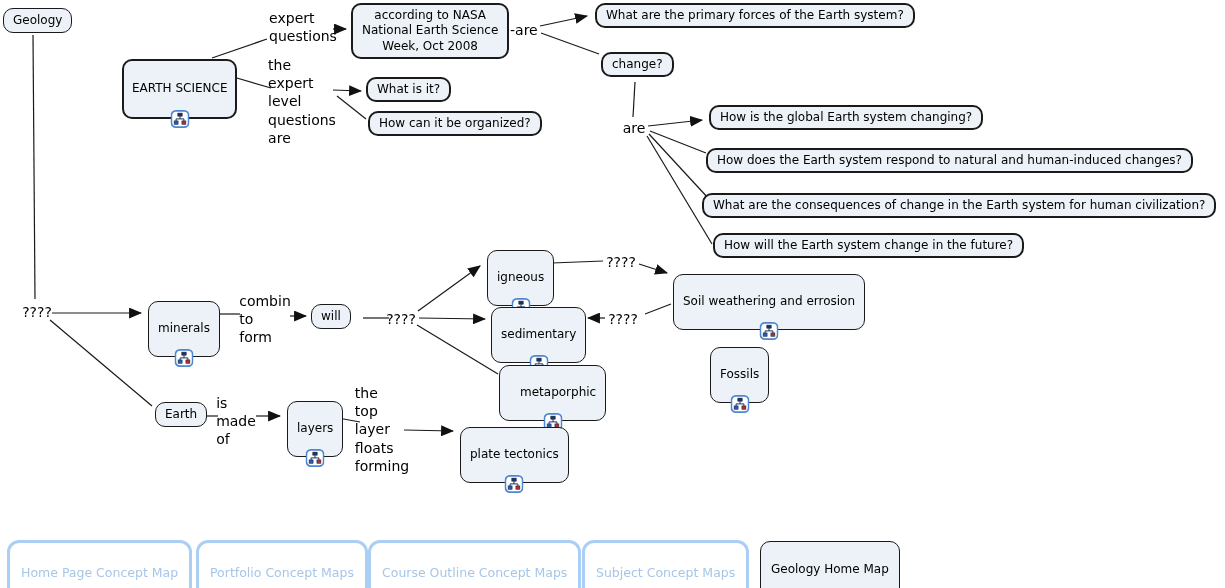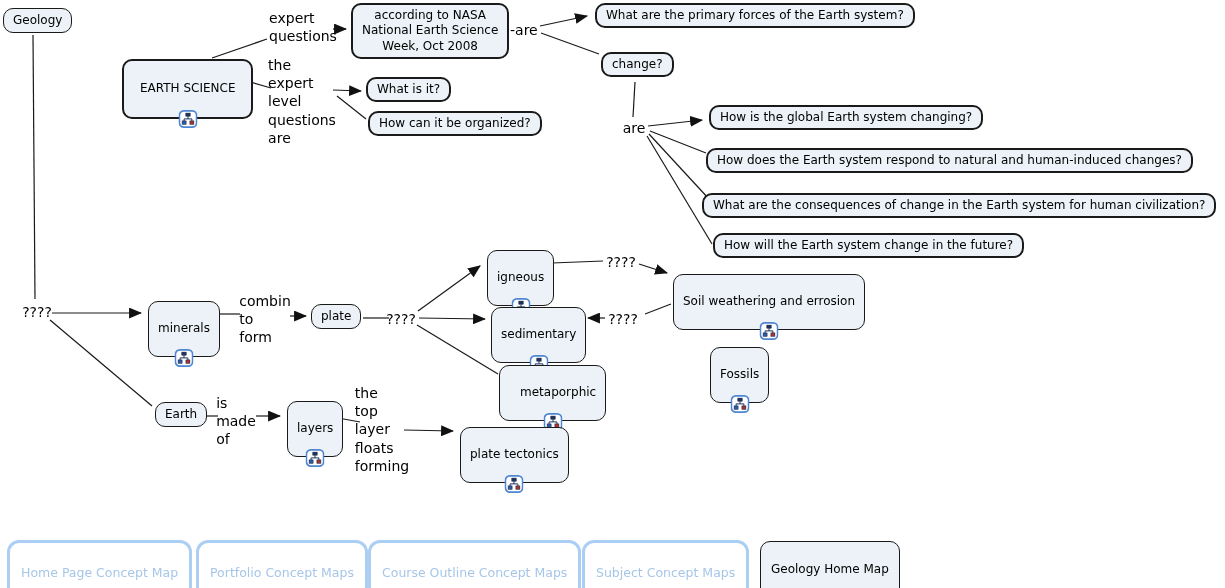--- a/index.html
+++ b/index.html
@@ -59,21 +59,21 @@
       <path d="M605,318 L588,318" marker-end="url(#arr)"></path>
       <path d="M204,416 L218,416"></path>
       <path d="M256,416 L280,416" marker-end="url(#arr)"></path>
       <path d="M338,418 L360,422"></path>
       <path d="M404,430 L453,431" marker-end="url(#arr)"></path>
     </g>
   </svg>
 
   <div class="node" style="left:3px;top:8px;">Geology</div>
 
-  <div class="node thick" style="left:122px;top:59px;padding:5px 16px;">
+  <div class="node thick" style="left:122px;top:59px;padding:5px 8px;">
     <span>EARTH SCIENCE</span>
     <span class="cmap-icon"><svg viewBox="0 0 19 18" width="19" height="18" xmlns="http://www.w3.org/2000/svg">
           <rect x="0.9" y="0.9" width="17.2" height="16.2" rx="4.4" fill="#ffffff" stroke="#4f86d2" stroke-width="1.7"></rect>
           <rect x="7.3" y="3.1" width="4.4" height="3.1" fill="#1d3461" stroke="#101c33" stroke-width="0.5"></rect>
           <path d="M9.5,6.3 L9.5,8.9 M5.6,8.9 L13.4,8.9 M5.6,8.9 L5.6,10.9 M13.4,8.9 L13.4,10.9" stroke="#1d3461" stroke-width="1" fill="none"></path>
           <rect x="3.6" y="10.9" width="4" height="3.4" fill="#2e59a8" stroke="#101c33" stroke-width="0.5"></rect>
           <rect x="11.4" y="10.9" width="4" height="3.4" fill="#a23535" stroke="#101c33" stroke-width="0.5"></rect>
         </svg></span>
   </div>
 
@@ -101,21 +101,21 @@
     <span>minerals</span>
     <span class="cmap-icon"><svg viewBox="0 0 19 18" width="19" height="18" xmlns="http://www.w3.org/2000/svg">
           <rect x="0.9" y="0.9" width="17.2" height="16.2" rx="4.4" fill="#ffffff" stroke="#4f86d2" stroke-width="1.7"></rect>
           <rect x="7.3" y="3.1" width="4.4" height="3.1" fill="#1d3461" stroke="#101c33" stroke-width="0.5"></rect>
           <path d="M9.5,6.3 L9.5,8.9 M5.6,8.9 L13.4,8.9 M5.6,8.9 L5.6,10.9 M13.4,8.9 L13.4,10.9" stroke="#1d3461" stroke-width="1" fill="none"></path>
           <rect x="3.6" y="10.9" width="4" height="3.4" fill="#2e59a8" stroke="#101c33" stroke-width="0.5"></rect>
           <rect x="11.4" y="10.9" width="4" height="3.4" fill="#a23535" stroke="#101c33" stroke-width="0.5"></rect>
         </svg></span>
   </div>
 
-  <div class="node" style="left:311px;top:304px;">plate</div>
+  <div class="node" style="left:311px;top:304px;">will</div>
 
   <div class="node" style="left:487px;top:250px;">
     <span>igneous</span>
     <span class="cmap-icon"><svg viewBox="0 0 19 18" width="19" height="18" xmlns="http://www.w3.org/2000/svg">
           <rect x="0.9" y="0.9" width="17.2" height="16.2" rx="4.4" fill="#ffffff" stroke="#4f86d2" stroke-width="1.7"></rect>
           <rect x="7.3" y="3.1" width="4.4" height="3.1" fill="#1d3461" stroke="#101c33" stroke-width="0.5"></rect>
           <path d="M9.5,6.3 L9.5,8.9 M5.6,8.9 L13.4,8.9 M5.6,8.9 L5.6,10.9 M13.4,8.9 L13.4,10.9" stroke="#1d3461" stroke-width="1" fill="none"></path>
           <rect x="3.6" y="10.9" width="4" height="3.4" fill="#2e59a8" stroke="#101c33" stroke-width="0.5"></rect>
           <rect x="11.4" y="10.9" width="4" height="3.4" fill="#a23535" stroke="#101c33" stroke-width="0.5"></rect>
         </svg></span>

